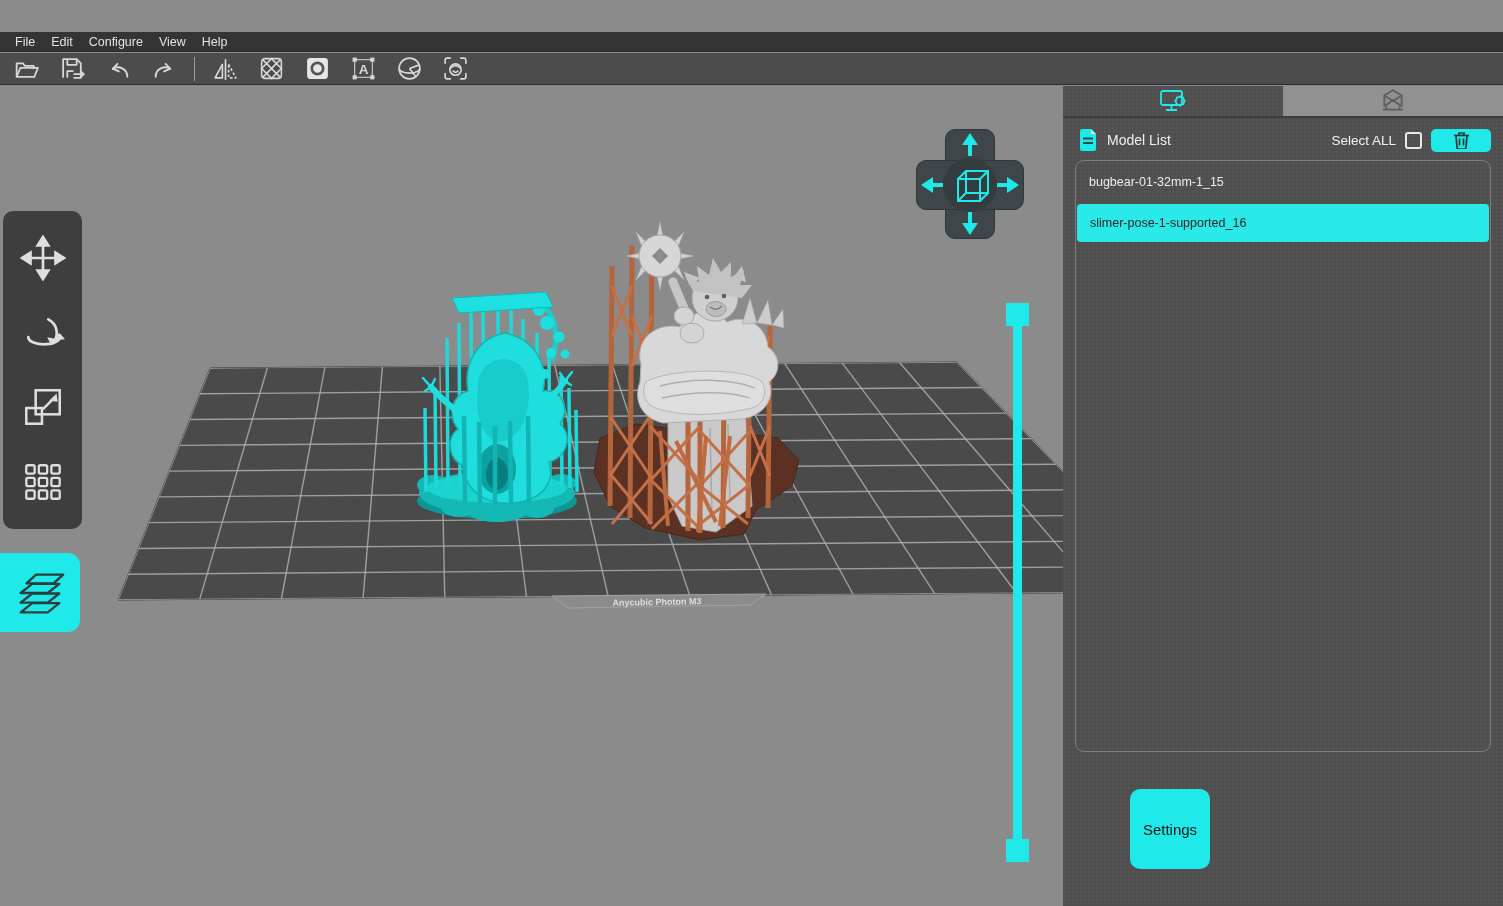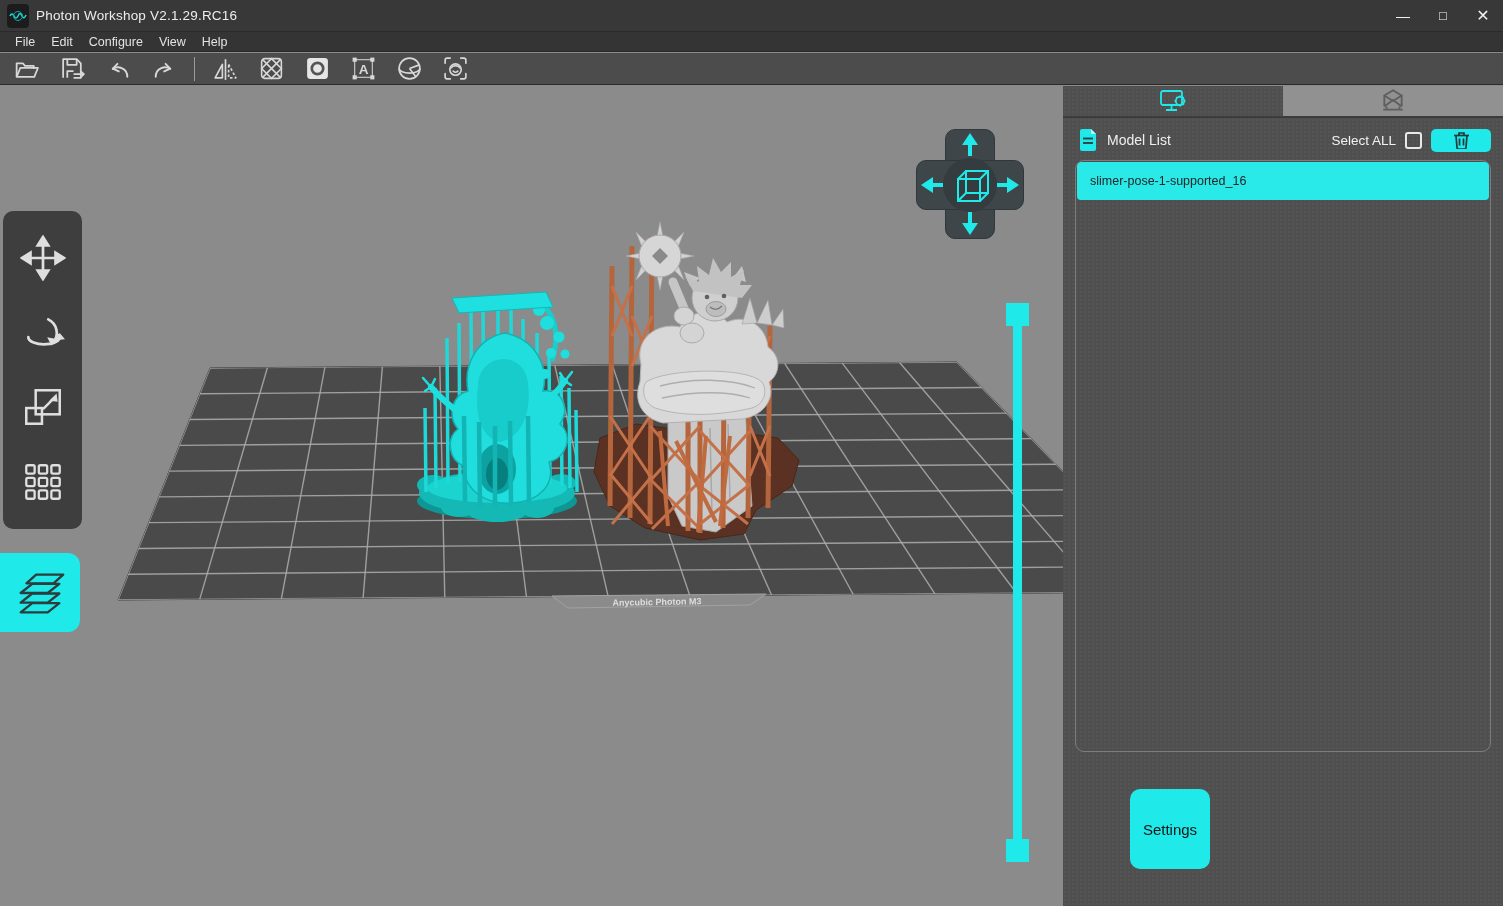--- a/index.html
+++ b/index.html
@@ -84,34 +84,20 @@
                   color:#161616; font-size:15px; }
   .slice-btn { position:absolute; left:139px; top:0; width:249px; height:80px; background:#1fe9e9;
                border-radius:12px; display:flex; align-items:center; justify-content:center;
                color:#101010; font-size:27px; }
 </style>
 </head>
 <body>
 
 <div class="window">
 
-  <div class="titlebar">
-    <div class="app-logo">
-      <svg viewBox="0 0 22 24">
-          <path d="M3,12 q2,-4 4,0 q2,4 4,0 q2,-5 4,0 q2,4 4,-1" fill="none" stroke="#1fd6d6" stroke-width="1.6"></path>
-          <circle cx="11" cy="12" r="4.5" fill="none" stroke="#16a7a7" stroke-width="1"></circle>
-        </svg>
-    </div>
-    <span class="app-title">Photon Workshop V2.1.29.RC16</span>
-    <div class="win-controls">
-      <div class="win-btn">—</div>
-      <div class="win-btn max">□</div>
-      <div class="win-btn close">✕</div>
-    </div>
-  </div>
 
   <div class="menubar">
     <span class="menu-item">File</span>
     <span class="menu-item">Edit</span>
     <span class="menu-item">Configure</span>
     <span class="menu-item">View</span>
     <span class="menu-item">Help</span>
   </div>
 
   <div class="toolbar">
@@ -465,20 +451,21 @@
               <path d="M1,4.5 H16"></path>
               <path d="M6,4 V2 h5 v2"></path>
               <path d="M3,4.5 l1,12 a1.5,1.5 0 0 0 1.5,1.5 h6 a1.5,1.5 0 0 0 1.5,-1.5 l1,-12"></path>
               <path d="M6.5,7.5 v7 M10.5,7.5 v7"></path>
             </g>
           </svg>
       </div>
     </div>
 
     <div class="model-list">
+      <div class="list-item">bugbear-01-32mm-1_15</div>
       <div class="list-item selected">slimer-pose-1-supported_16</div>
     </div>
 
     <div class="panel-buttons">
       <div class="settings-btn">Settings</div>
     </div>
   </div>
 
 </div>
 

